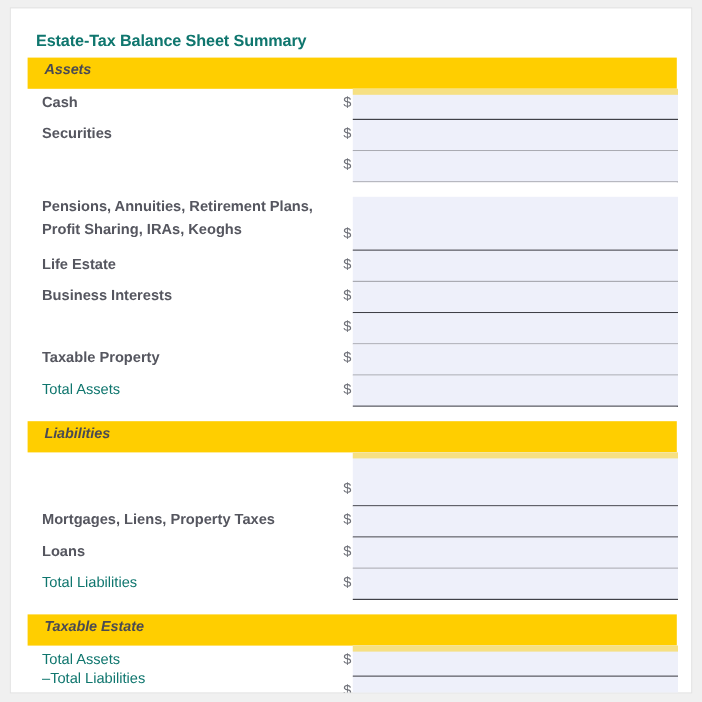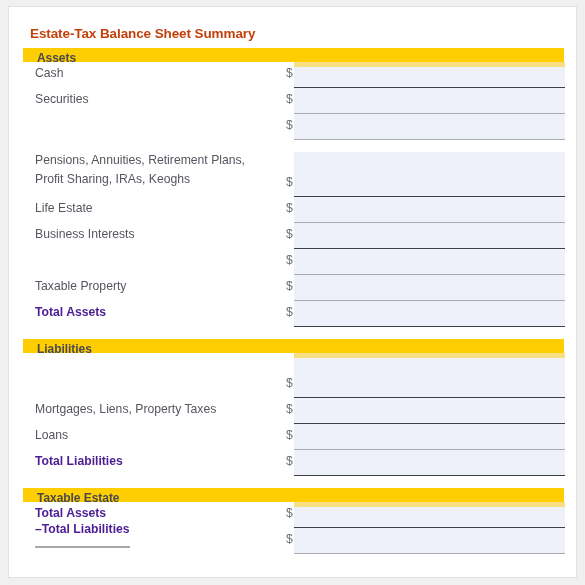--- a/index.html
+++ b/index.html
@@ -28,40 +28,41 @@
   }
 
   
   .form-title {
     position: absolute;
     left: 21px;
     top: 19px;
     font-size: 13.5px;
     font-weight: bold;
     letter-spacing: -0.1px;
-    color: #c2410c;
+    color: #0f766e;
     white-space: nowrap;
   }
 
   
   .sheet {
     position: absolute;
     left: 0;
     top: 41px;
     width: 569px;
   }
 
   
   .section-bar {
     position: relative;
     margin-left: 14px;
     width: 541px;
-    height: 14px;
+    height: 26px;
     background: #ffce00;
     box-sizing: border-box;
+    font-style: italic;
   }
   .section-bar .section-label {
     position: absolute;
     left: 14px;
     top: 3px;
     font-size: 12px;
     font-weight: bold;
     color: #4a4a52;
     letter-spacing: -0.05px;
     white-space: nowrap;
@@ -77,28 +78,29 @@
   .row.row-tall { height: 45px; }
 
   .row-label {
     position: absolute;
     left: 12px;
     bottom: 6px;
     font-size: 12.2px;
     color: #55565f;
     line-height: 18px;
     white-space: nowrap;
+    font-weight: bold;
   }
   .row-label.two-line {
     bottom: 8px;
     line-height: 19px;
   }
   .row-label.strong {
-    font-weight: bold;
-    color: #4c1d95;
+    font-weight: normal;
+    color: #0f766e;
   }
   .row-label.underlined {
     border-bottom: 2.5px solid #a8a9ae;
     padding-bottom: 8px;
   }
 
   
   .dollar {
     position: absolute;
     left: 263px;

